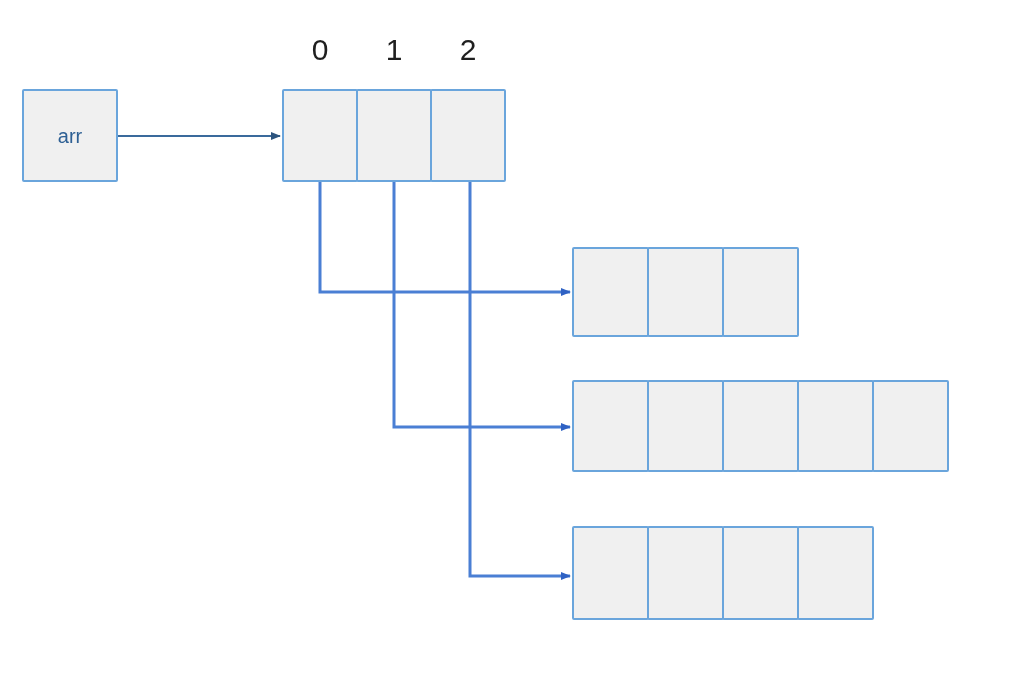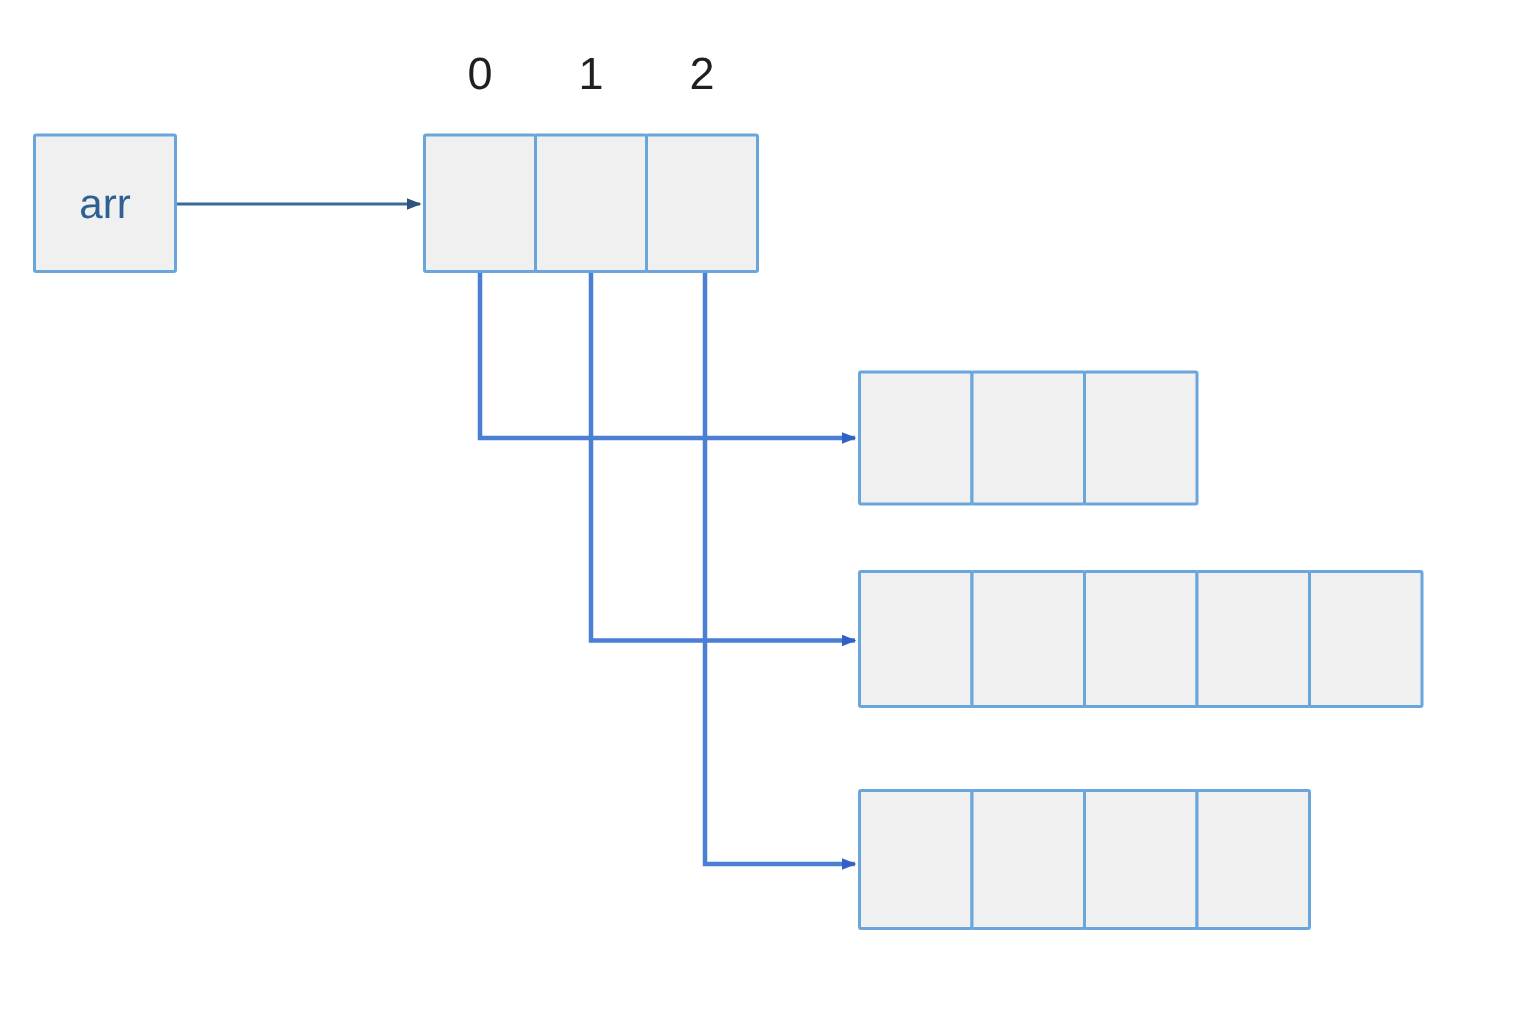--- a/index.html
+++ b/index.html
@@ -32,21 +32,21 @@
     border: 2px solid #6aa5dc;
     border-radius: 2px;
   }
   .var-box {
     display: flex;
     align-items: center;
     justify-content: center;
   }
   .var-label {
     color: #2e6094;
-    font-size: 28px;
+    font-size: 20px;
     font-family: "Liberation Sans", sans-serif;
     line-height: 1;
     letter-spacing: 0px;
   }
   .array-row {
     position: absolute;
     display: flex;
     box-sizing: border-box;
   }
   .cell {

